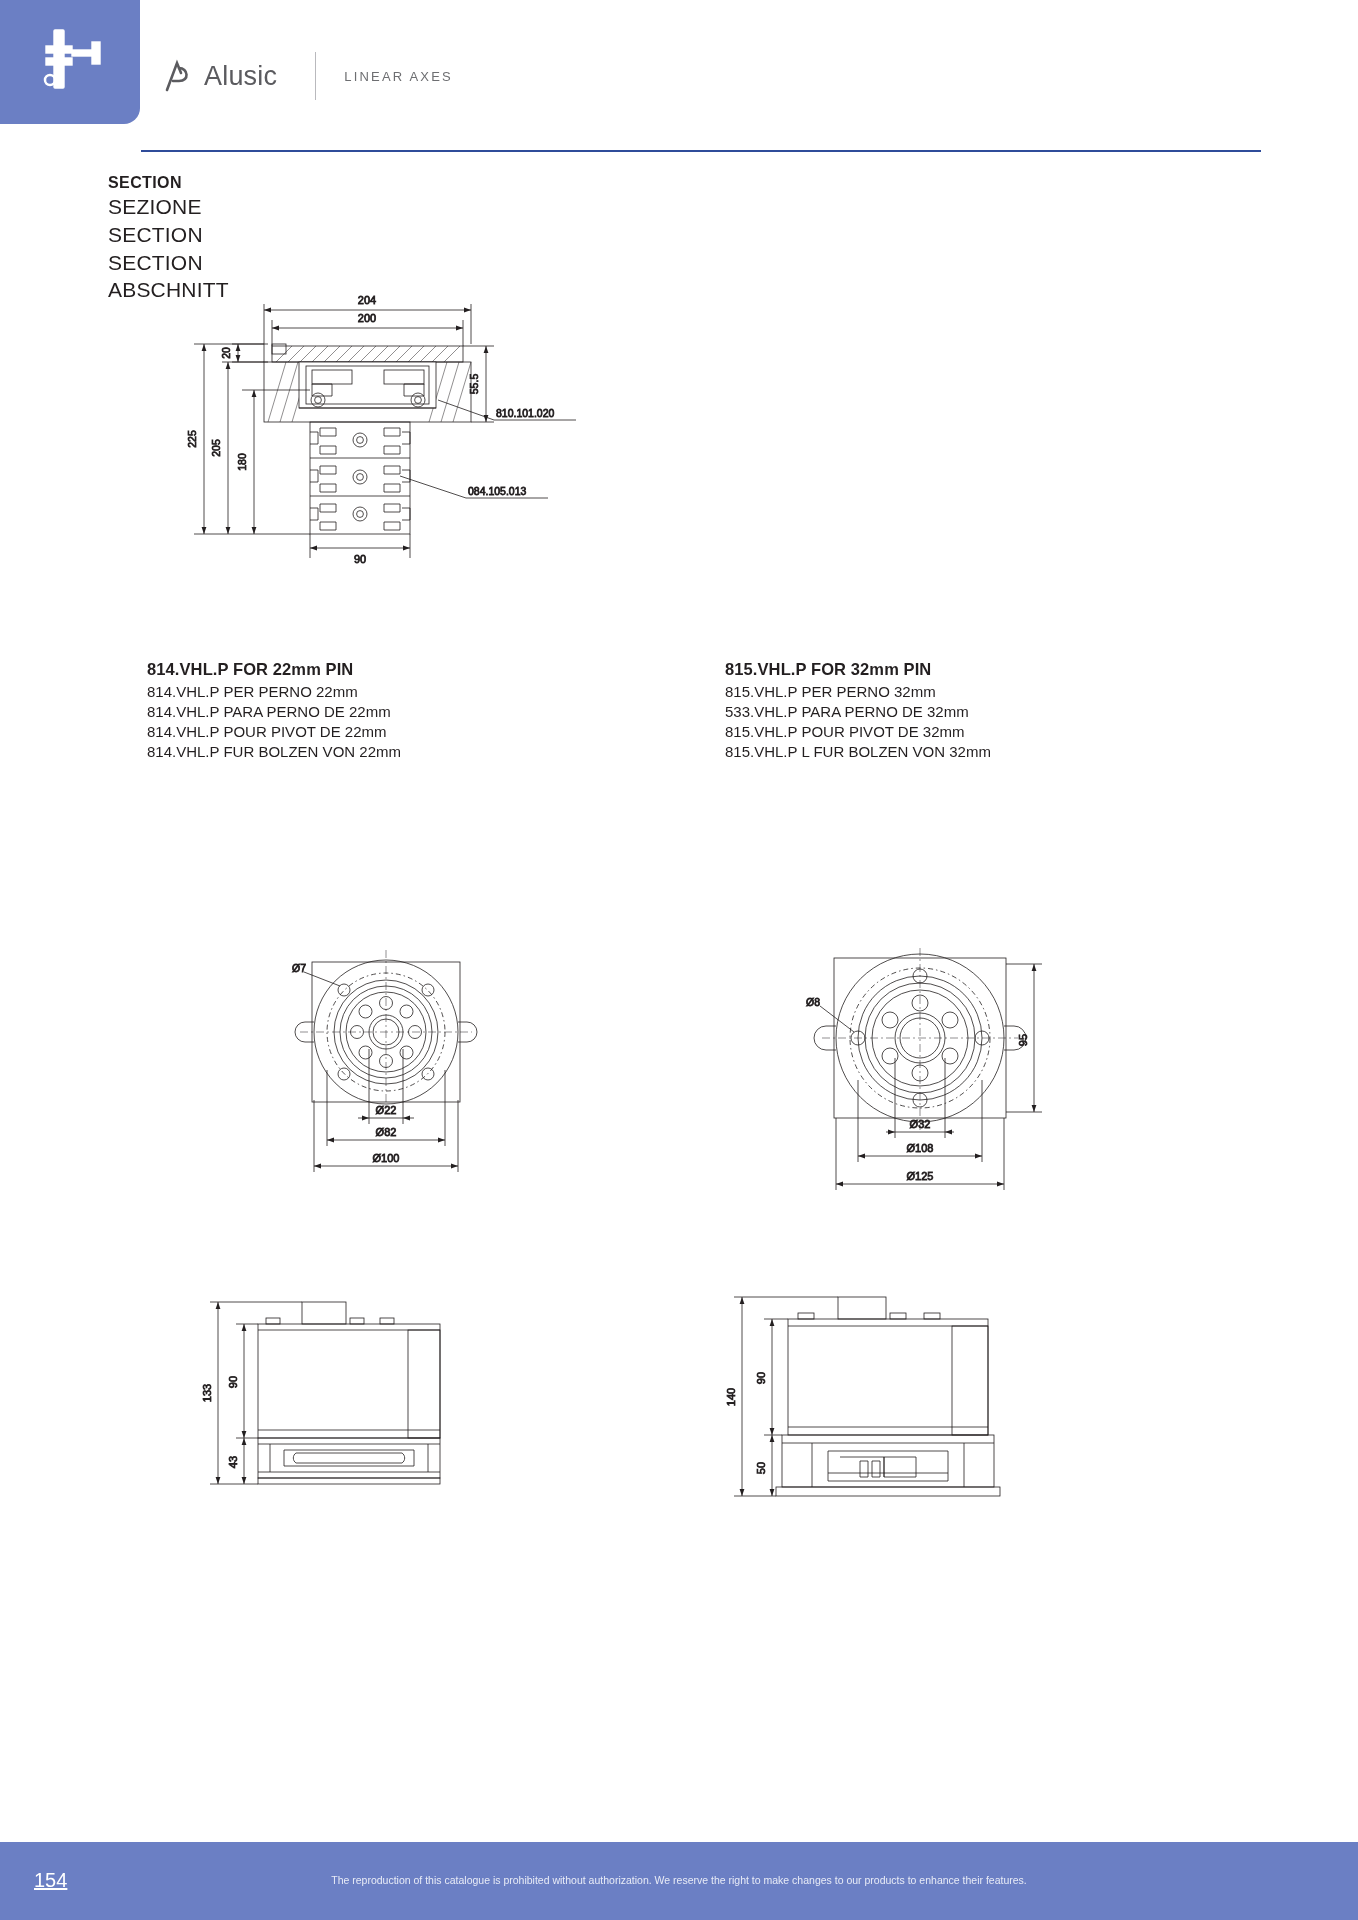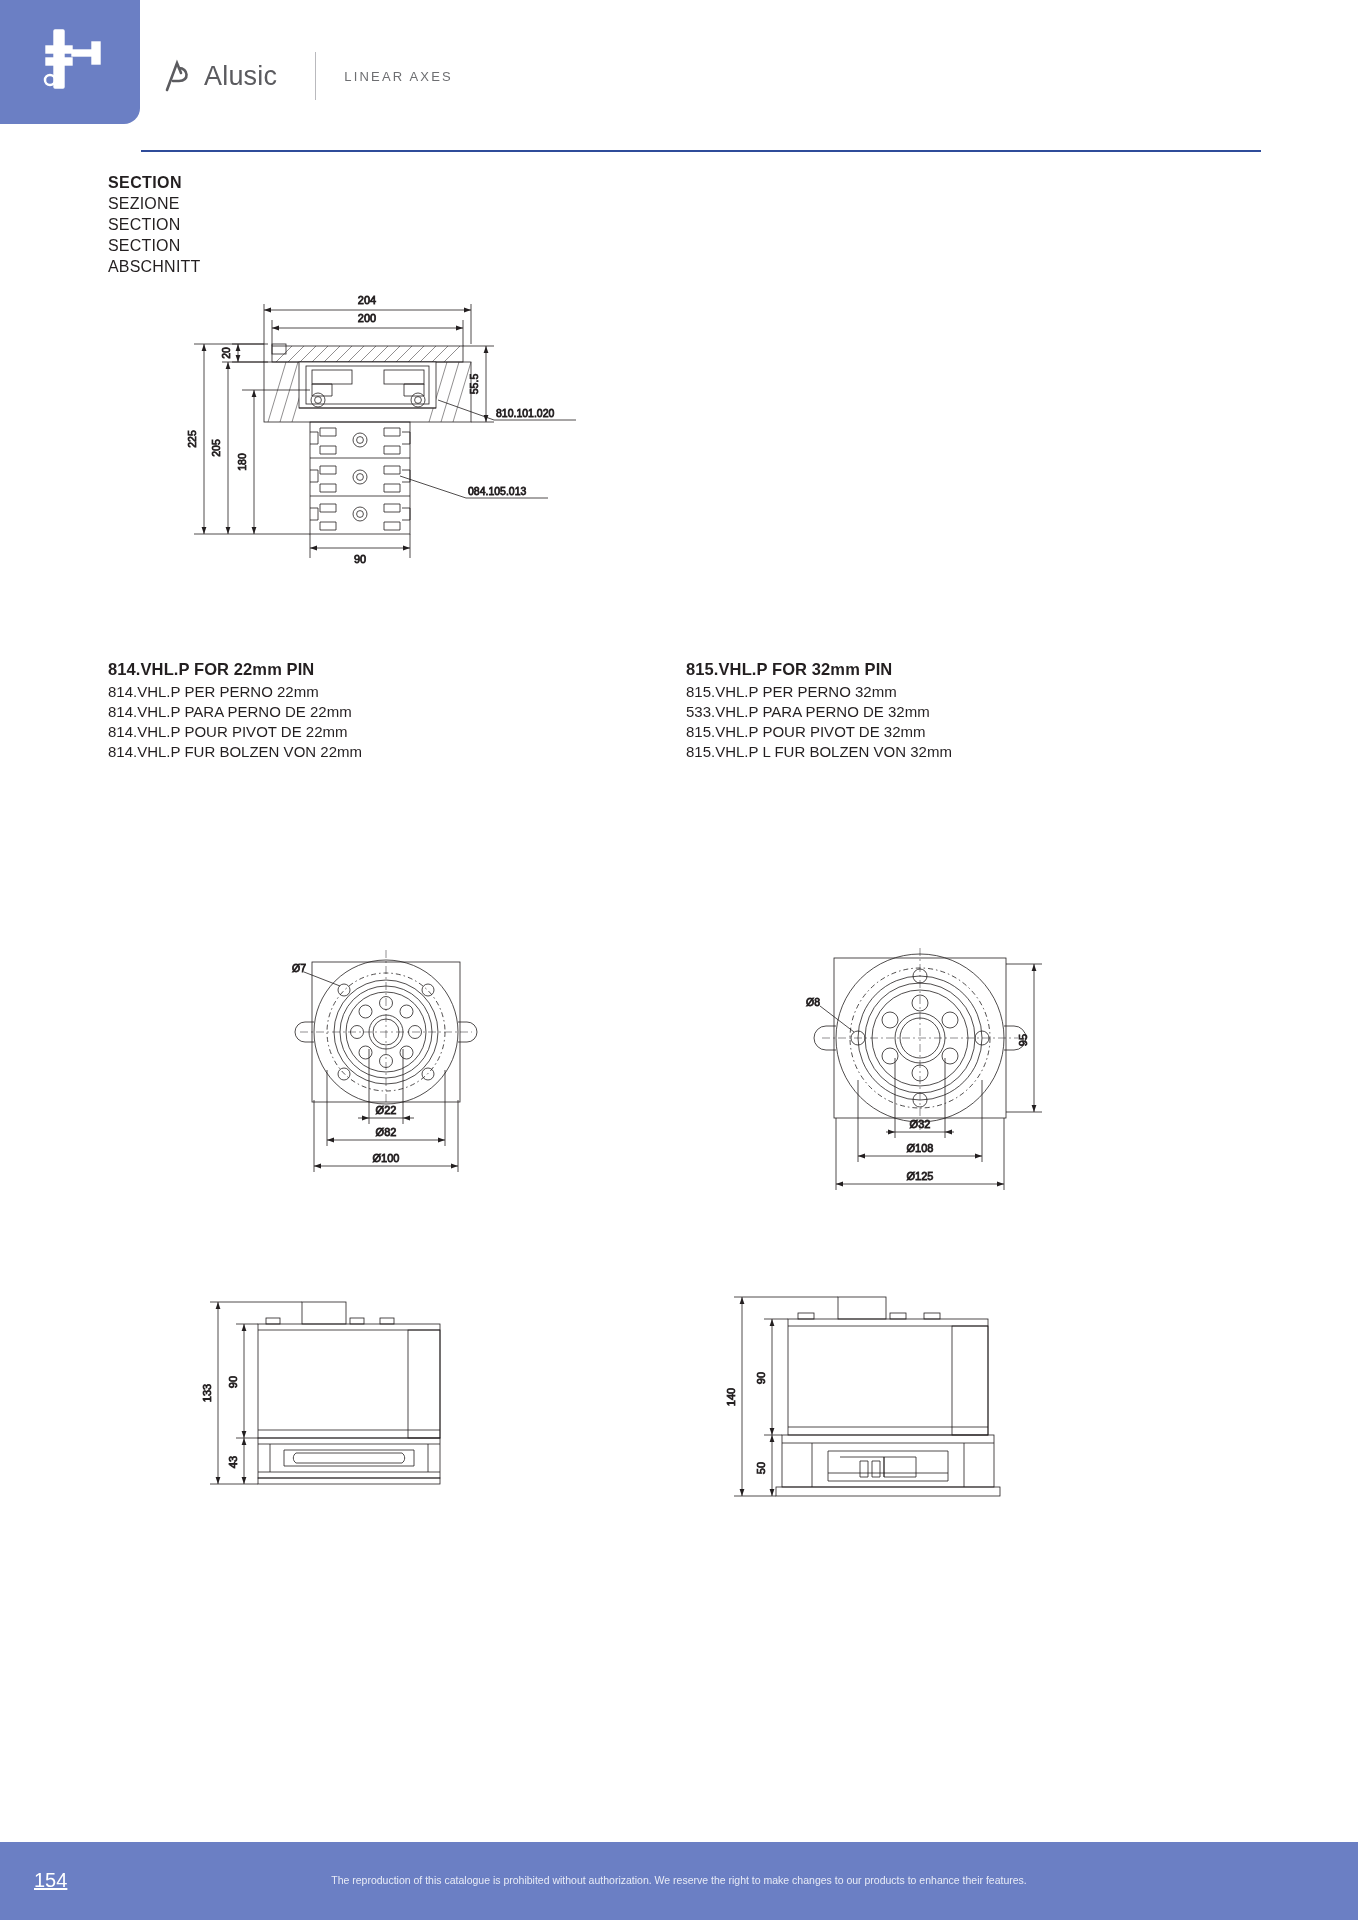--- a/index.html
+++ b/index.html
@@ -46,29 +46,29 @@
     position:absolute; top:150px; left:141px; width:1120px; height:2px;
     background:#2f4c9a;
   }
 
   
   .section-block {
     position:absolute; top:172px; left:108px;
     line-height:1.32;
   }
   .section-block .t0 { font-size:16px; font-weight:bold; letter-spacing:.4px; }
-  .section-block .t { font-size:16px; letter-spacing:.2px; }
+  .section-block .t { font-size:21px; letter-spacing:.2px; }
 
   
   svg { display:block; }
   .dwg { position:absolute; }
 
   
   .parts { position:absolute; top:660px; left:108px; width:1150px; }
-  .part-col { position:absolute; top:0; }
+  .part-col { position:absolute; top:0;margin-left:39px; }
   .part-col.left { left:0; }
   .part-col.right { left:578px; }
   .part-col .h { font-size:16.5px; font-weight:bold; letter-spacing:.1px; margin-bottom:3px;}
   .part-col .l { font-size:15px; line-height:1.34; }
 
   
   .footer {
     position:absolute; left:0; bottom:0; width:1358px; height:78px;
     background:#6b7fc4;
   }

